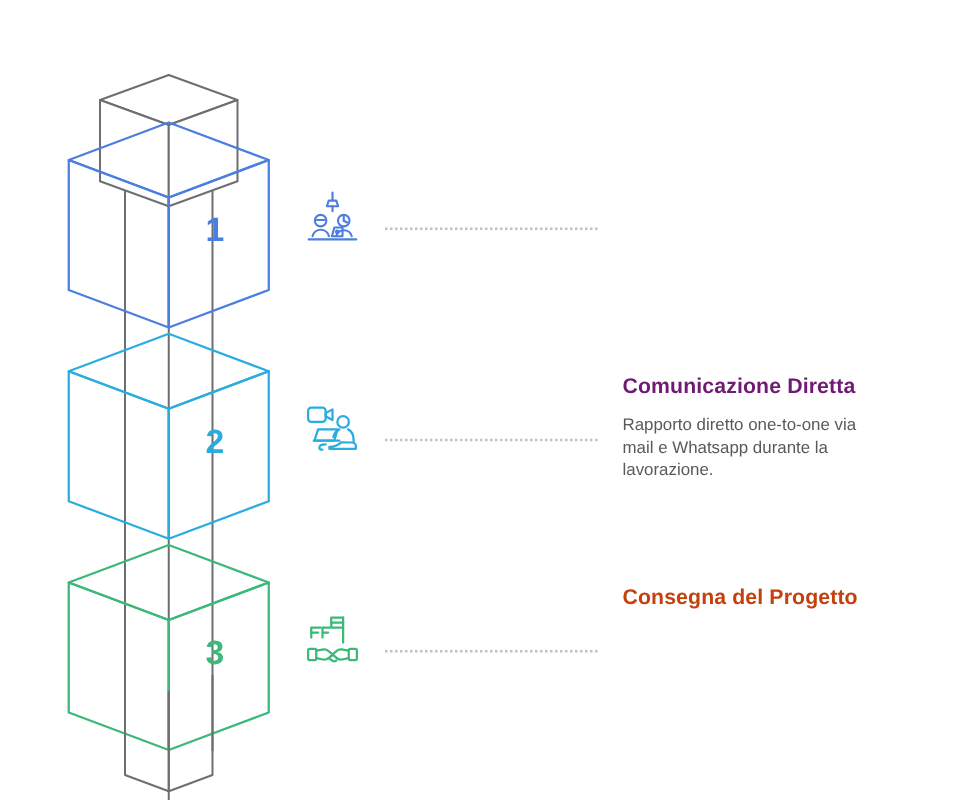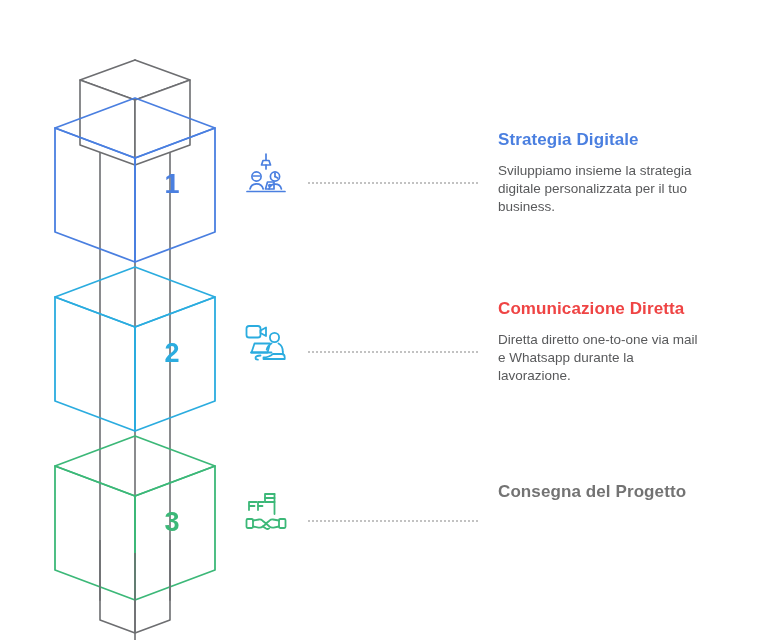--- a/index.html
+++ b/index.html
@@ -90,22 +90,22 @@
   .step-body {
     margin: 0;
     padding-top: 12px;
     font-size: 13.5px;
     line-height: 18px;
     color: #58595b;
     max-width: 205px;
   }
 
   .t-blue  { color: #4a7fe0; }
-  .t-cyan  { color: #ef4444; }
-  .t-green { color: #737373; margin-top: 14px; }
+  .t-cyan  { color: #701a75; }
+  .t-green { color: #c2410c; }
 </style>
 </head>
 <body>
 
 <div id="stage">
 
   <svg id="tower" viewBox="0 0 260 640">
 
     <g stroke="#6d6e71" stroke-width="1.6" fill="none" stroke-linecap="square">
       <line x1="135" y1="60" x2="135" y2="640"></line>
@@ -174,24 +174,20 @@
         <circle cx="26.8" cy="33.5" r="1"></circle>
 
         <line x1="4" y1="39.5" x2="42" y2="39.5"></line>
       </svg>
     </div>
 
     <div class="step-connector-cell">
       <div class="dotted-line"></div>
     </div>
 
-    <div class="step-text-cell">
-      <h3 class="step-title t-blue">Strategia Digitale</h3>
-      <p class="step-body">Sviluppiamo insieme la strategia digitale personalizzata per il tuo business.</p>
-    </div>
   </div>
 
   <div class="step-row" id="step-row-2">
 
     <div class="step-icon-cell">
       <svg width="46" height="46" viewBox="0 0 46 46" fill="none" stroke="#2bacdf" stroke-width="1.8" stroke-linecap="round" stroke-linejoin="round">
 
         <rect x="3.5" y="5" width="14" height="11.5" rx="2.6"></rect>
         <path d="M17.5 9.5 L23 6.5 L23 15 L17.5 12 Z"></path>
 
@@ -208,21 +204,21 @@
         <path d="M17.5 34.5 c-3 0 -5 1 -5 2.6 c0 1 1 1.6 2.4 1.6"></path>
       </svg>
     </div>
 
     <div class="step-connector-cell">
       <div class="dotted-line"></div>
     </div>
 
     <div class="step-text-cell">
       <h3 class="step-title t-cyan">Comunicazione Diretta</h3>
-      <p class="step-body">Diretta diretto one-to-one via mail e Whatsapp durante la lavorazione.</p>
+      <p class="step-body">Rapporto diretto one-to-one via mail e Whatsapp durante la lavorazione.</p>
     </div>
   </div>
 
   <div class="step-row" id="step-row-3">
 
     <div class="step-icon-cell">
       <svg width="46" height="46" viewBox="0 0 46 46" fill="none" stroke="#3cb878" stroke-width="1.8" stroke-linecap="round" stroke-linejoin="round">
 
         <line x1="31.5" y1="4" x2="31.5" y2="24"></line>
         <path d="M31.5 4 L22 4 L22 12 L31.5 12"></path>

